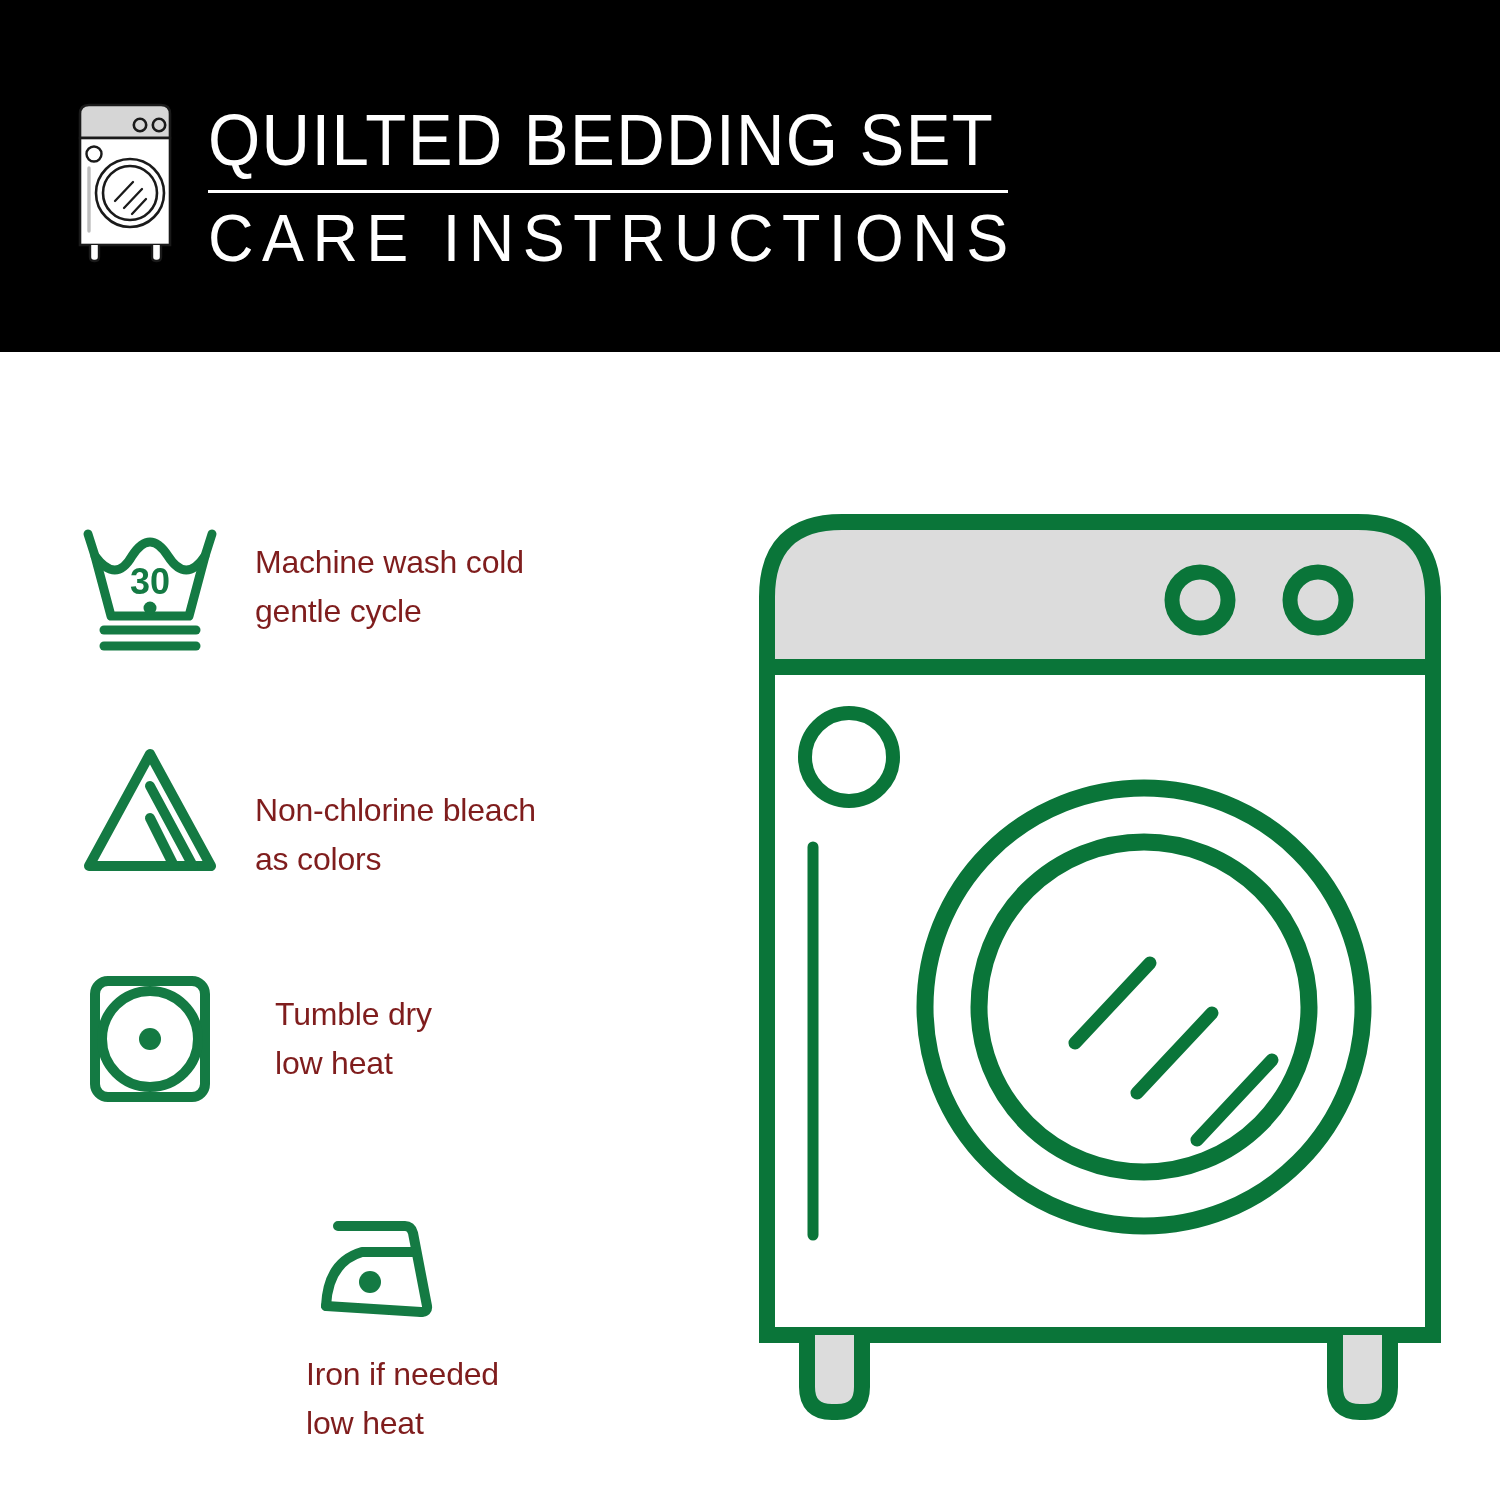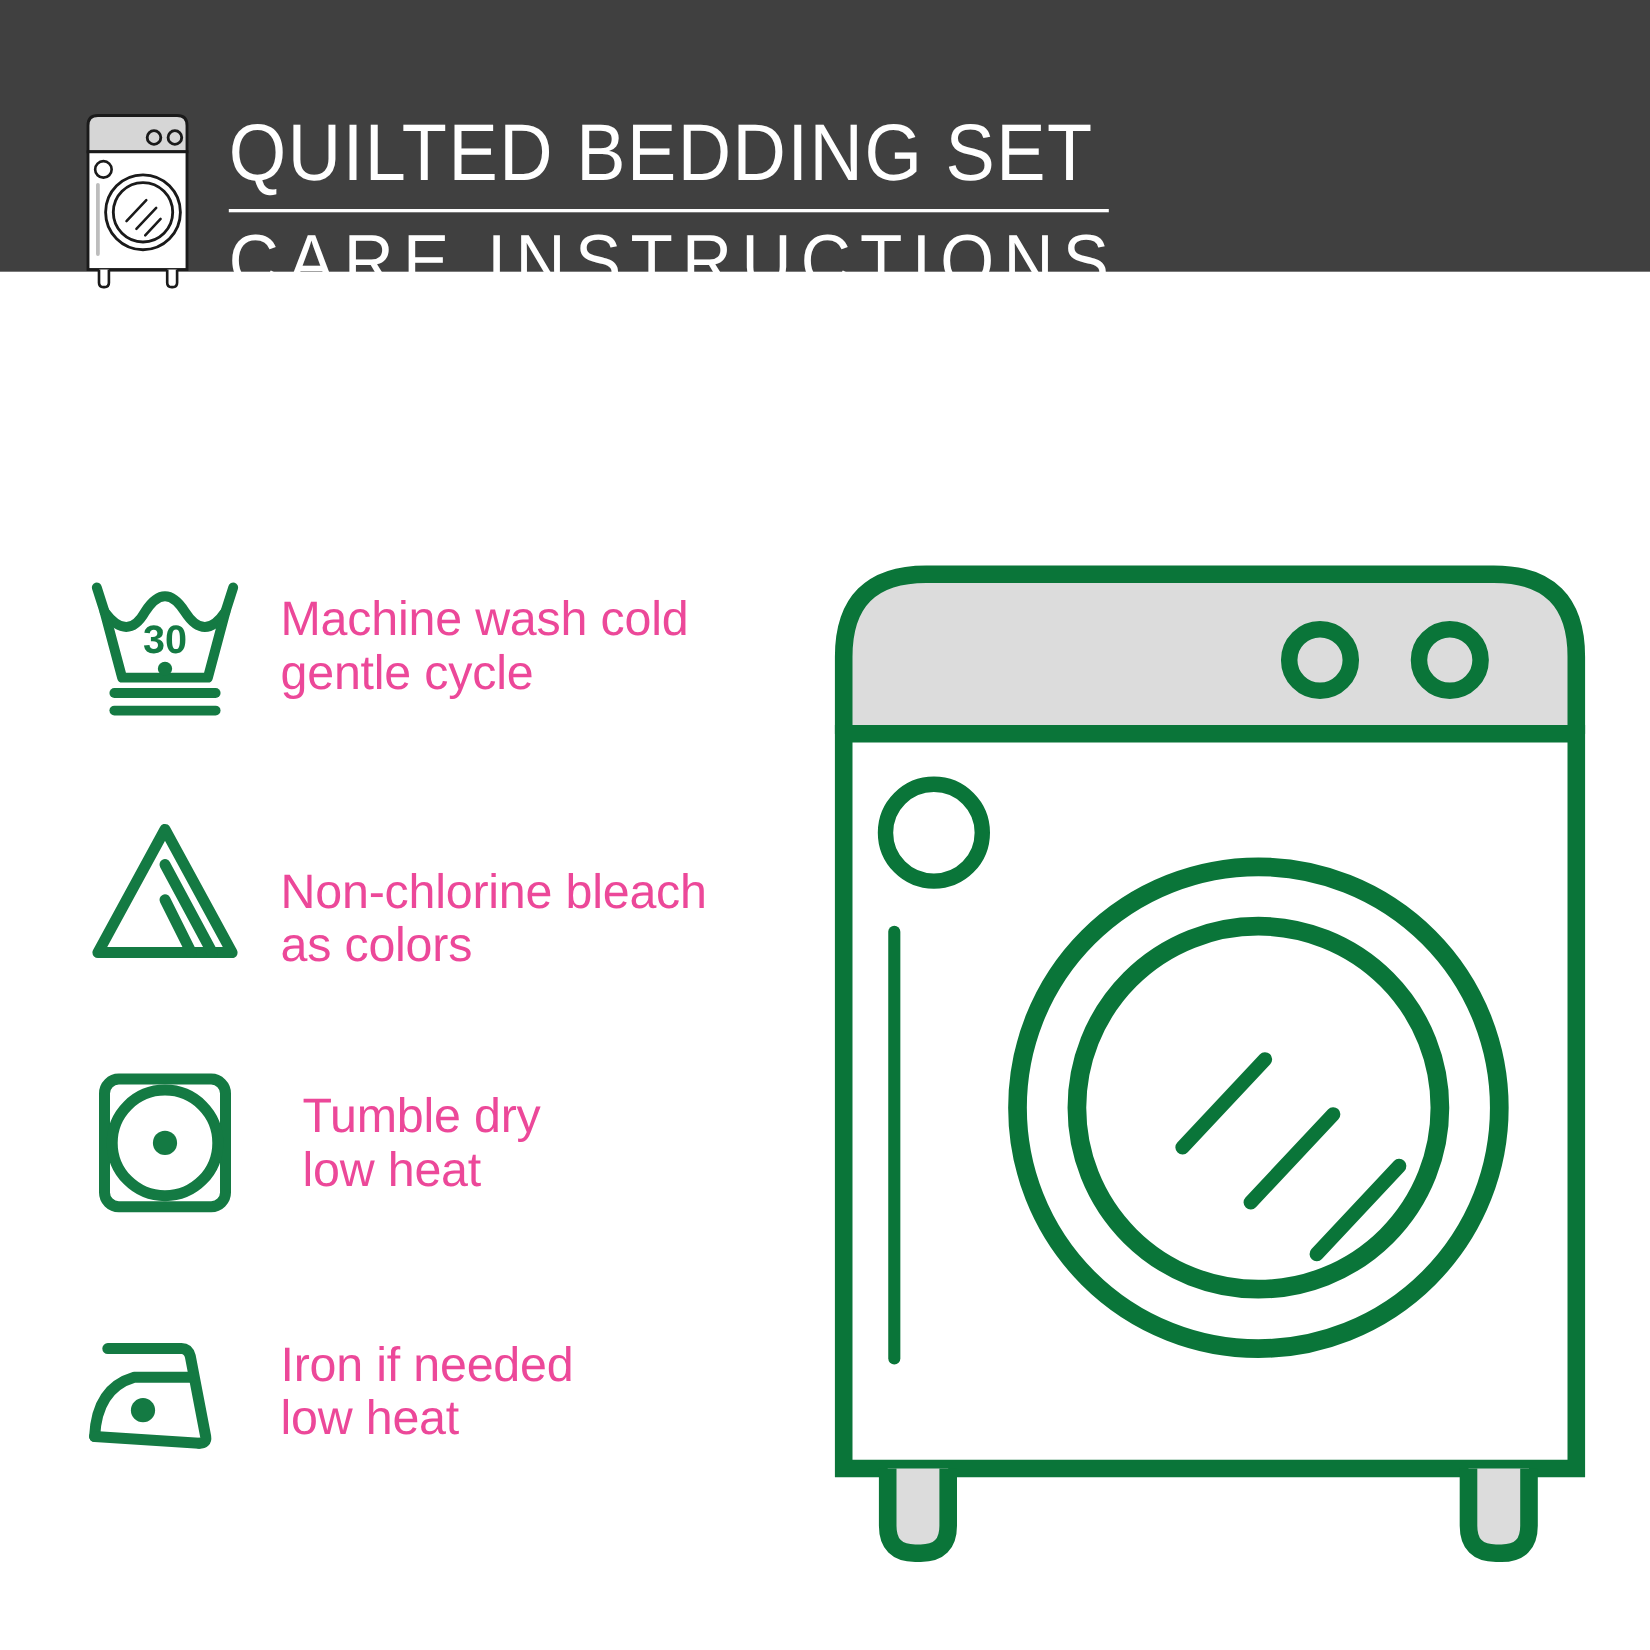--- a/index.html
+++ b/index.html
@@ -14,22 +14,22 @@
     overflow: hidden;
     position: relative;
   }
 
   
   .header {
     position: absolute;
     left: 0;
     top: 0;
     width: 1500px;
-    height: 247px;
-    background: #404040;
+    height: 352px;
+    background: #000000;
     box-sizing: border-box;
   }
   .header-inner {
     position: absolute;
     left: 60px;
     top: 98px;
     display: flex;
     align-items: flex-start;
   }
   .logo-icon {
@@ -87,30 +87,30 @@
     align-items: center;
     width: 640px;
   }
   .care-item .sym {
     width: 160px;
     height: 150px;
     flex: 0 0 160px;
   }
   .care-item .txt {
     margin-left: 25px;
-    color: #ec4899;
-    font-size: 44px;
+    color: #7f1d1d;
+    font-size: 32px;
     line-height: 49px;
     font-weight: 400;
     letter-spacing: -0.2px;
   }
   #care-0 { top: 160px; }
   #care-1 { top: 382px; align-items: flex-end; }
   #care-2 { top: 612px; gap: 20px; }
-  #care-3 { top: 838px; }
+  #care-3 { top: 838px; flex-direction: column; }
 
   
   .machine-wrap {
     position: absolute;
     left: 745px;
     top: 495px;
     width: 710px;
     height: 935px;
   }
   .machine-wrap svg { display: block; }

